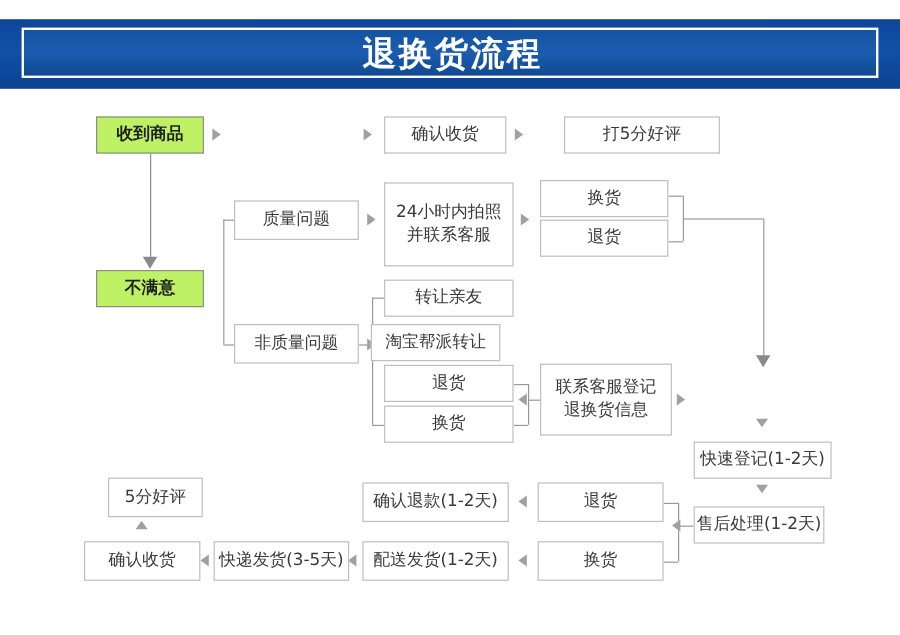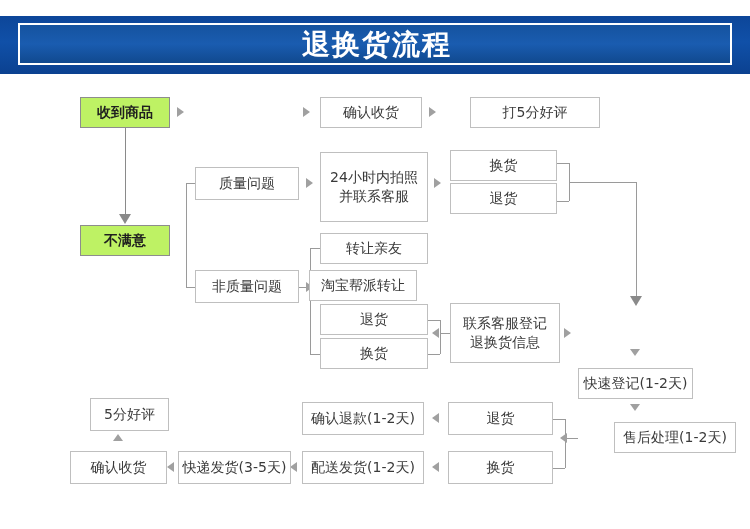--- a/index.html
+++ b/index.html
@@ -210,21 +210,21 @@
   <div class="node" style="left:320px; top:304px; width:108px; height:31px;">退货</div>
 
   <div class="node" style="left:320px; top:338px; width:108px; height:31px;">换货</div>
 
   <div class="node two-line" style="left:450px; top:303px; width:110px; height:60px;">联系客服登记
 退换货信息</div>
 
 
   <div class="node" style="left:578px; top:368px; width:115px; height:31px;">快速登记(1-2天)</div>
 
-  <div class="node" style="left:578px; top:422px; width:122px; height:31px;margin-left:36px;">售后处理(1-2天)</div>
+  <div class="node" style="left:578px; top:422px; width:109px; height:31px;">售后处理(1-2天)</div>
 
   <div class="node" style="left:448px; top:402px; width:105px; height:33px;">退货</div>
 
   <div class="node" style="left:448px; top:451px; width:105px; height:33px;">换货</div>
 
   <div class="node" style="left:302px; top:402px; width:122px; height:33px;">确认退款(1-2天)</div>
 
   <div class="node" style="left:302px; top:451px; width:122px; height:33px;">配送发货(1-2天)</div>
 
   <div class="node" style="left:178px; top:451px; width:113px; height:33px;">快递发货(3-5天)</div>

